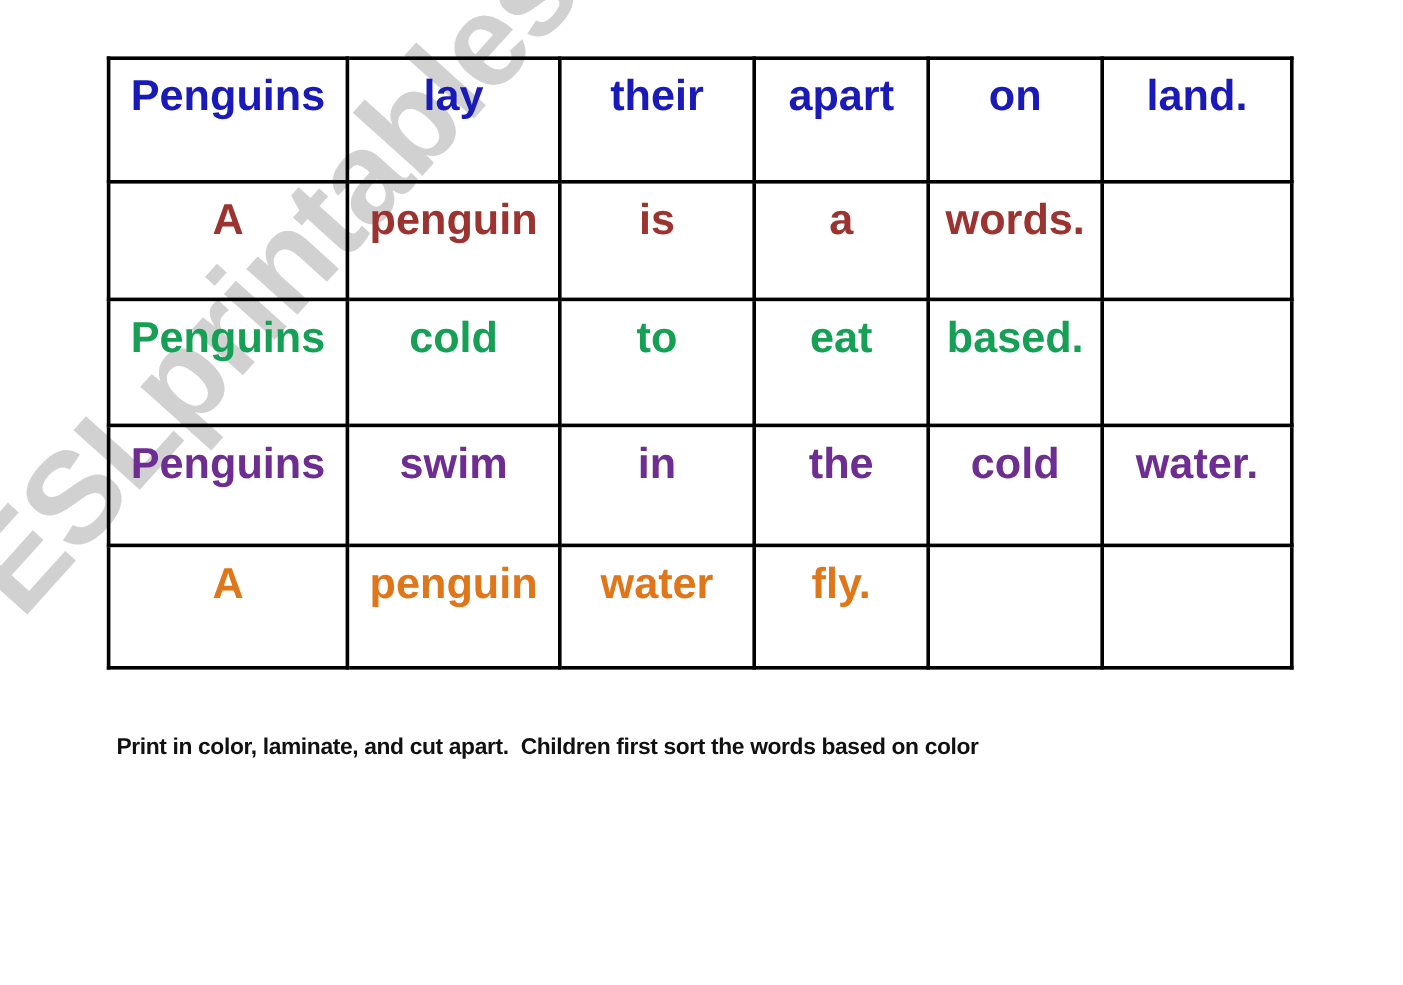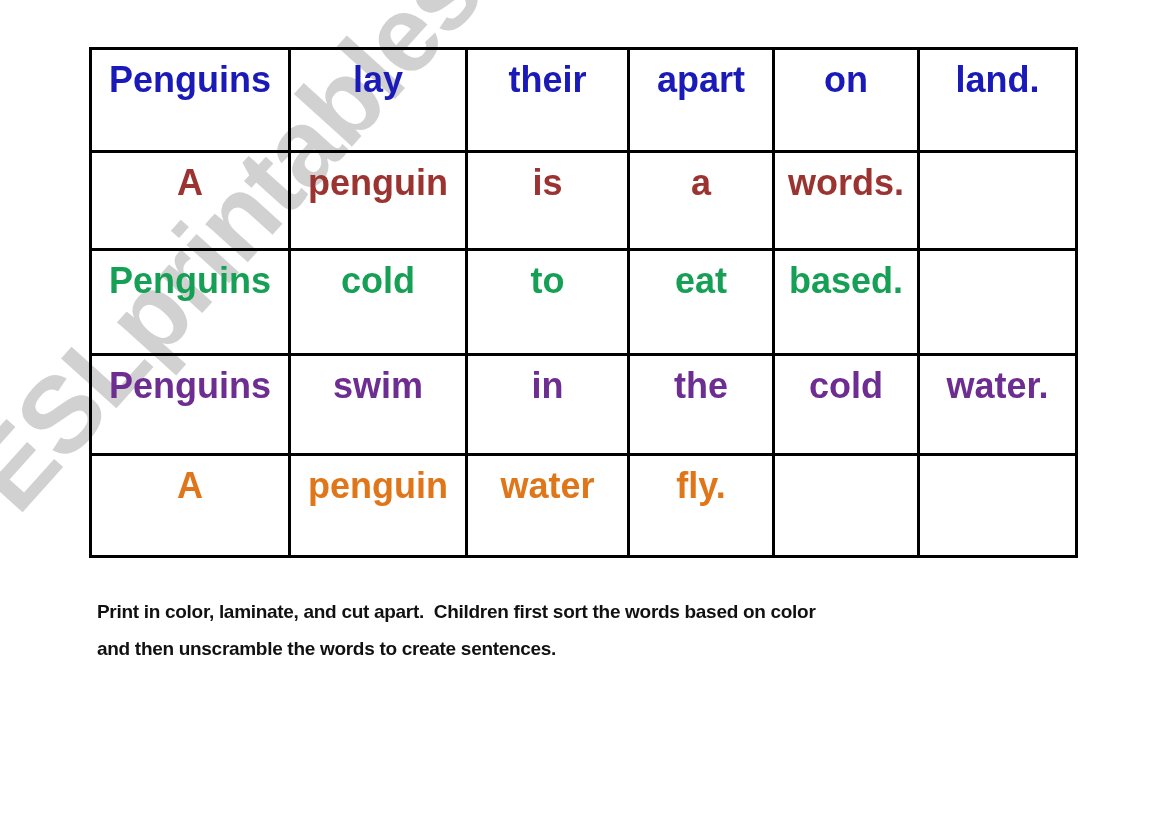--- a/index.html
+++ b/index.html
@@ -95,21 +95,21 @@
     top: 593px;
     width: 960px;
     z-index: 10;
     color: #111111;
     font-size: 19px;
     font-weight: bold;
     line-height: 1.95;
     letter-spacing: -0.3px;
     font-family: "Liberation Sans", sans-serif;
   }
-  #instructions .line { display: block; white-space: pre; }
+  #instructions .line { display: block; white-space: pre; margin-top: 11px; }
 </style>
 </head>
 <body>
 
 <div id="watermark-layer">
   <div id="watermark-text">ESLprintables.com</div>
 </div>
 
 <table id="worksheet-table">
   <colgroup>
@@ -219,14 +219,13 @@
         </td>
       <td>
           <span class="cell-text"></span>
         </td>
     </tr>
   </tbody>
 </table>
 
 <div id="instructions">
   <span class="line">Print in color, laminate, and cut apart.  Children first sort the words based on color</span>
-  <span class="line">and then unscramble the words to create sentences.</span>
 </div>
 
 </body></html>

